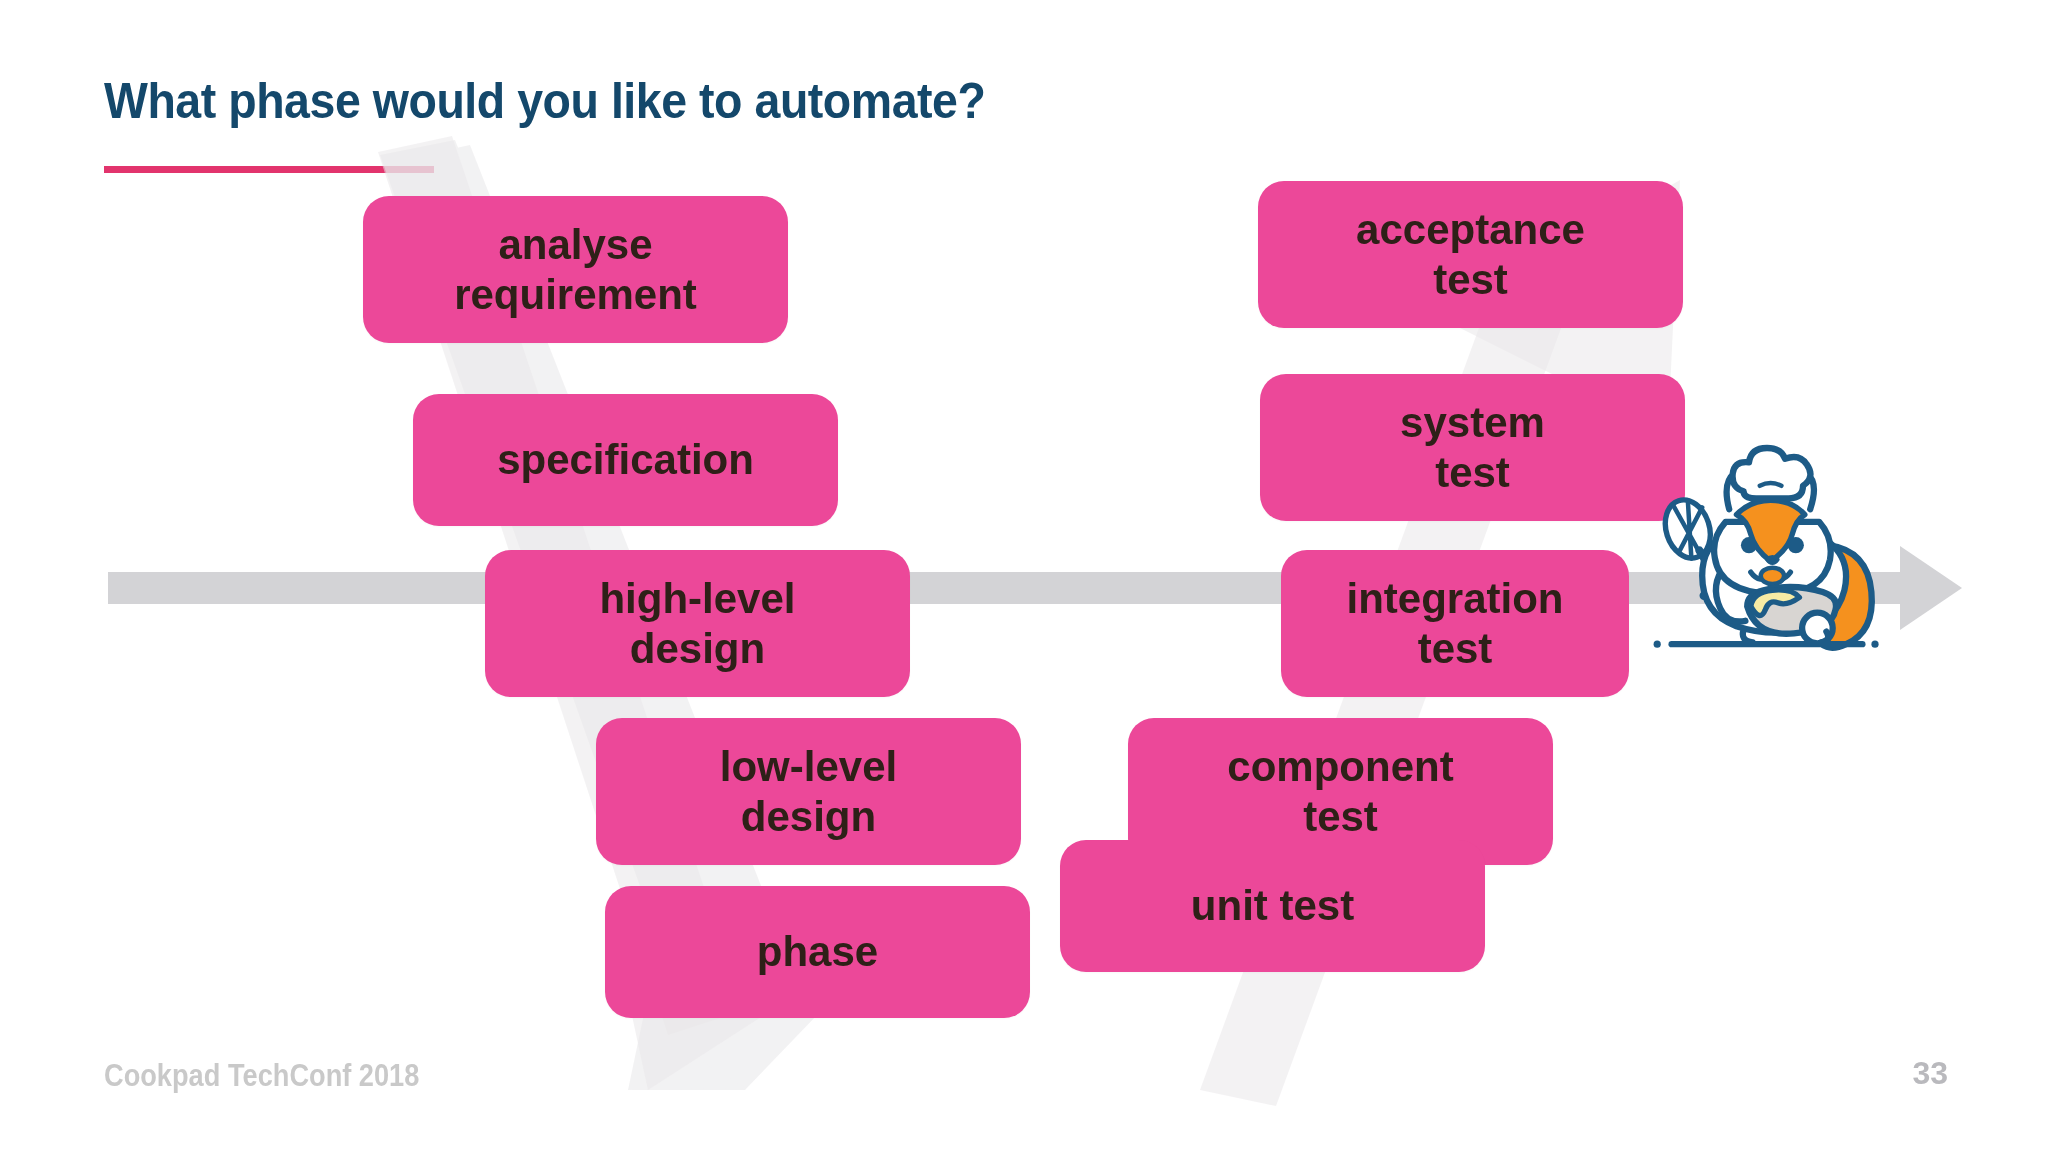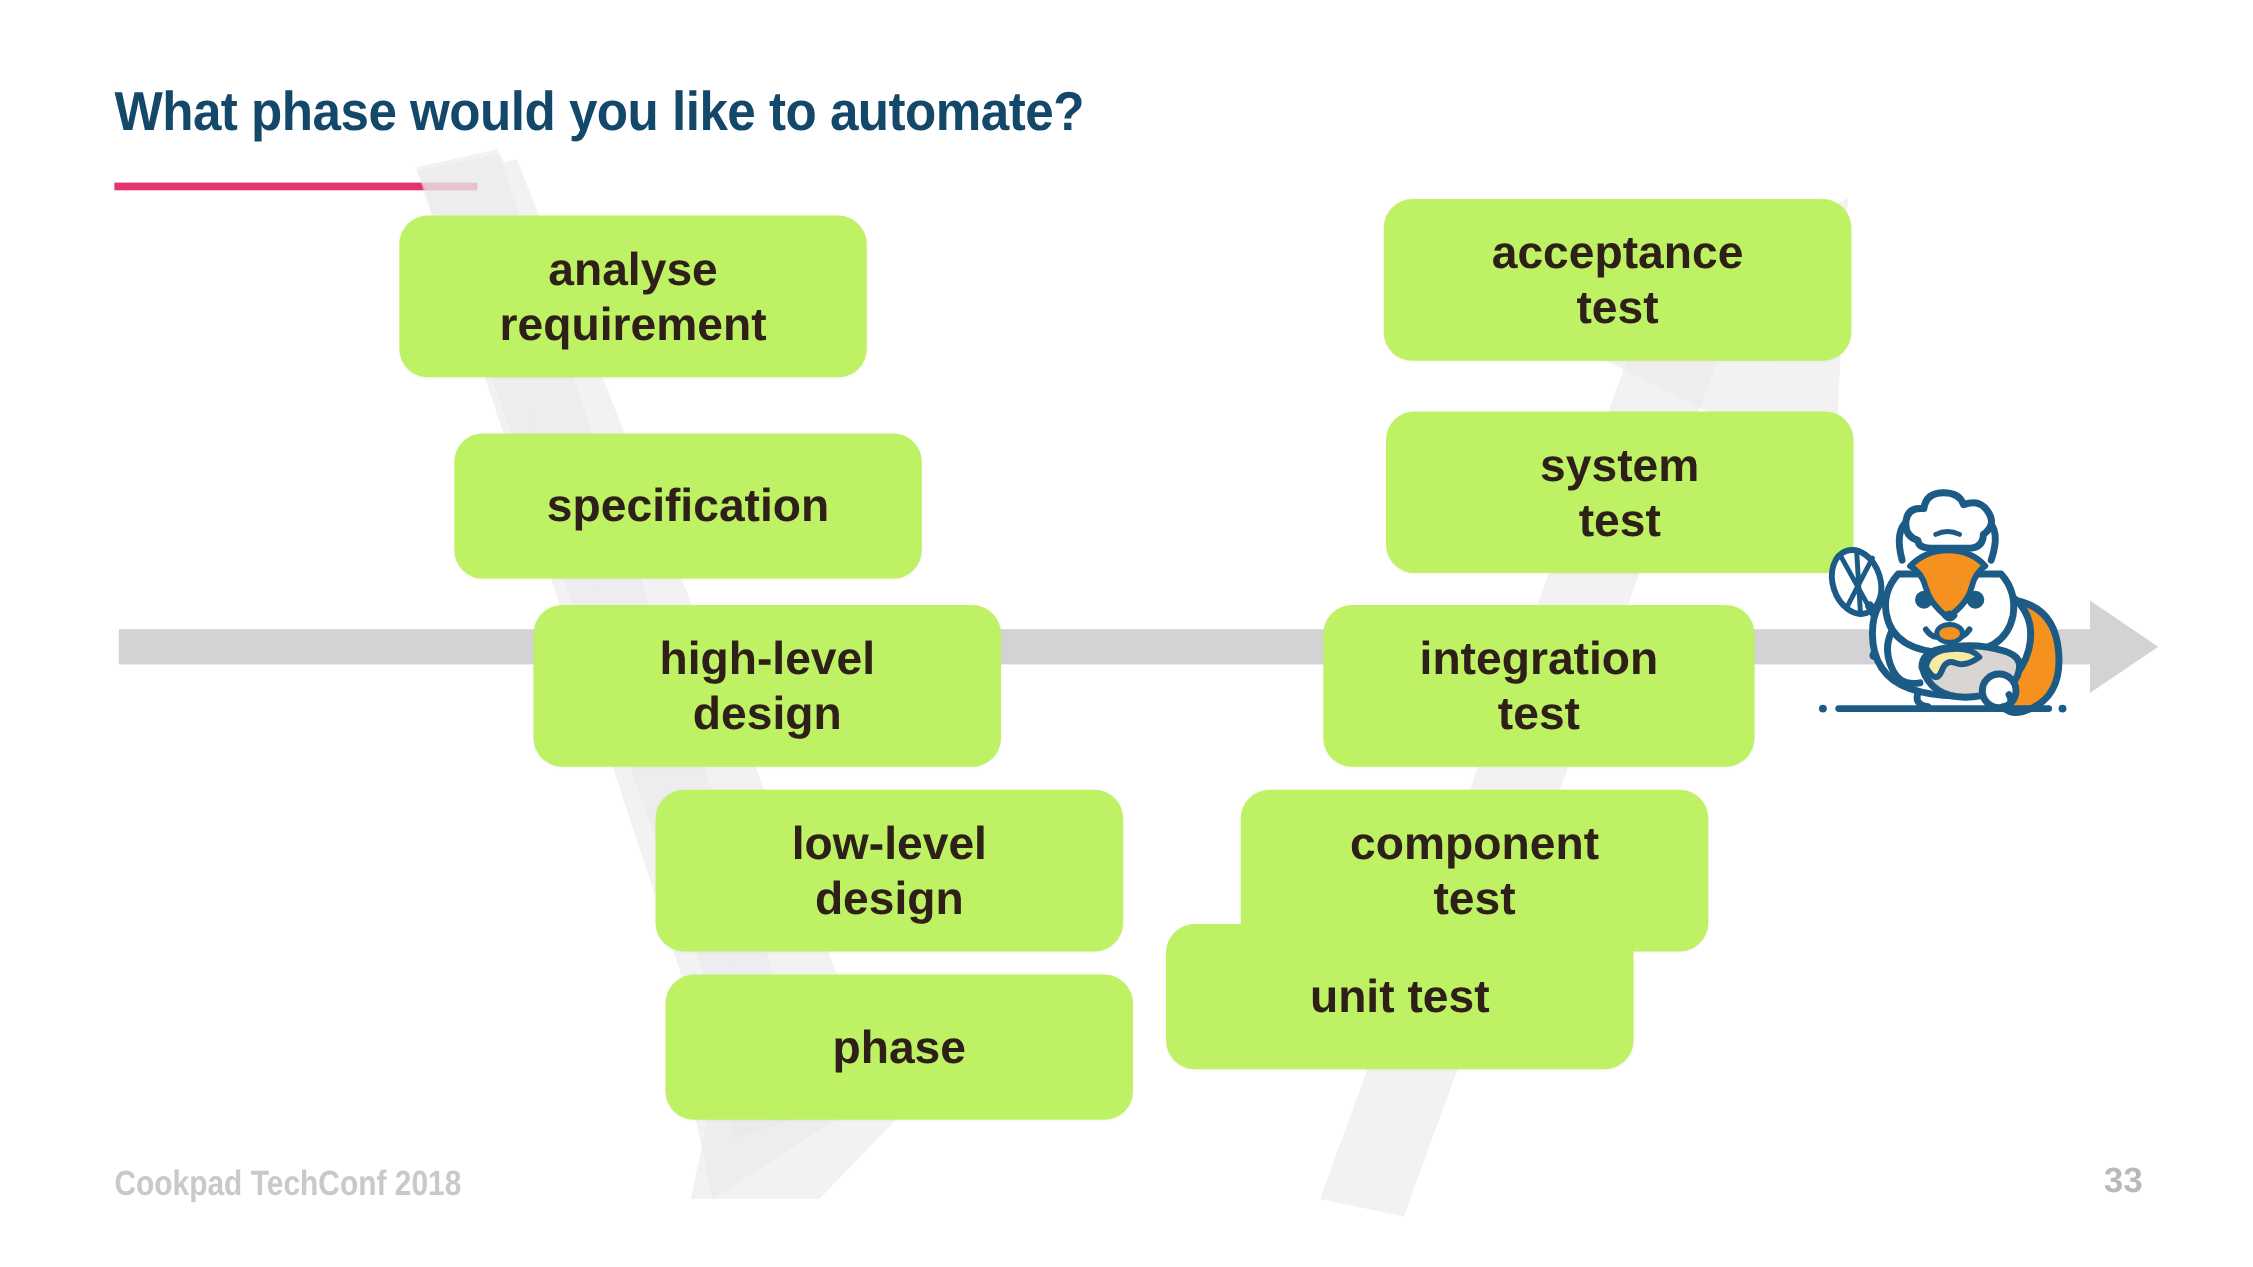--- a/index.html
+++ b/index.html
@@ -55,21 +55,21 @@
     position: absolute;
     left: 0; top: 0;
     width: 2048px;
     height: 1152px;
     pointer-events: none;
   }
 
   
   .box {
     position: absolute;
-    background: #bef264;
+    background: #ec4899;
     border-radius: 26px;
     display: flex;
     align-items: center;
     justify-content: center;
     text-align: center;
     color: #2e2018;
     font-weight: bold;
     font-size: 42px;
     line-height: 1.18;
     box-shadow: 0 1px 2px rgba(0,0,0,0.03);
@@ -173,21 +173,21 @@
     </div>
   </div>
 
   <div class="box" style="left:1260px; top:374px; width:425px; height:147px;">
     <div>
       <span>system</span>
       <span>test</span>
     </div>
   </div>
 
-  <div class="box" style="left:1203px; top:550px; width:392px; height:147px;">
+  <div class="box" style="left:1281px; top:550px; width:348px; height:147px;">
     <div>
       <span>integration</span>
       <span>test</span>
     </div>
   </div>
 
   <div class="box" style="left:1128px; top:718px; width:425px; height:147px;">
     <div>
       <span>component</span>
       <span>test</span>

